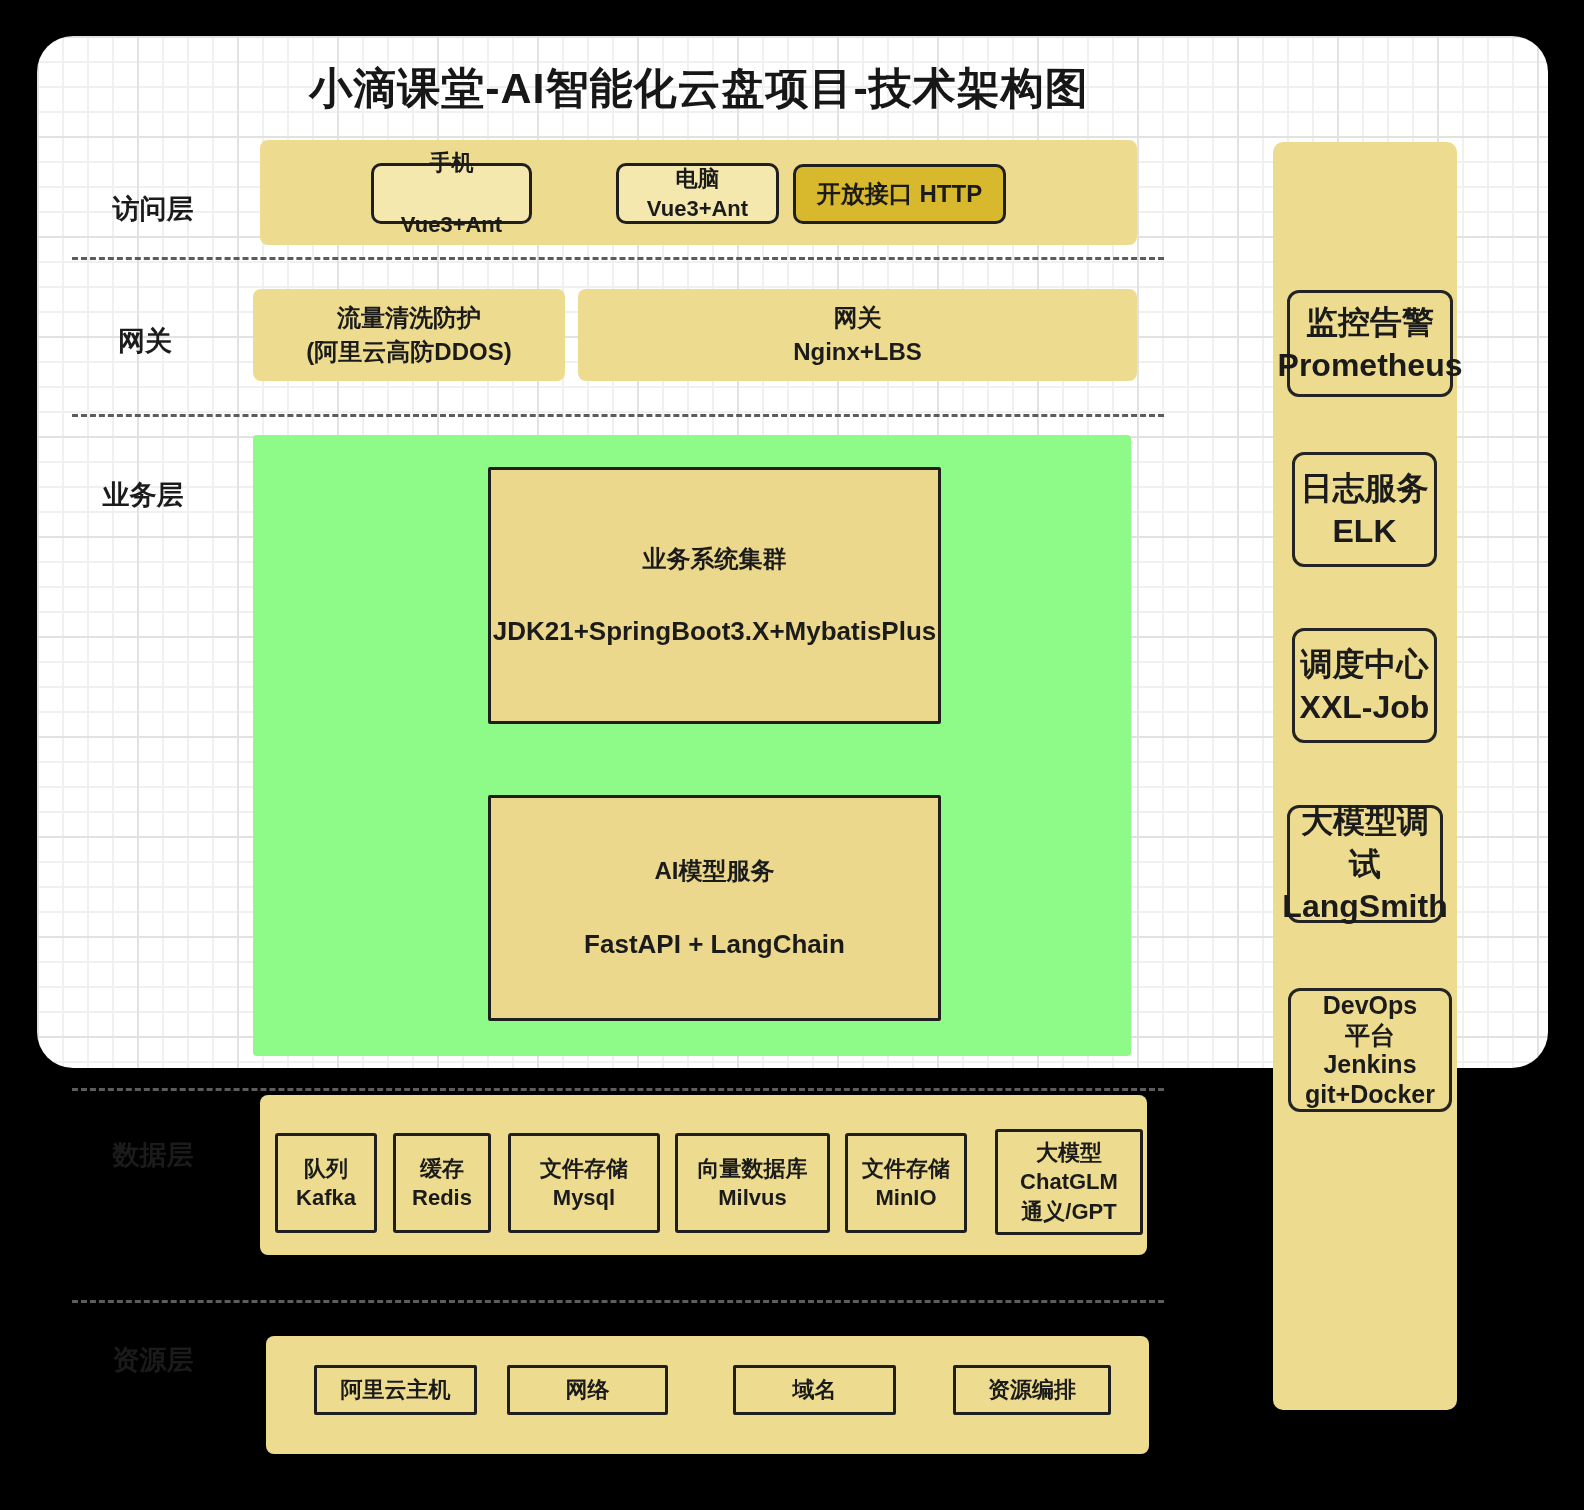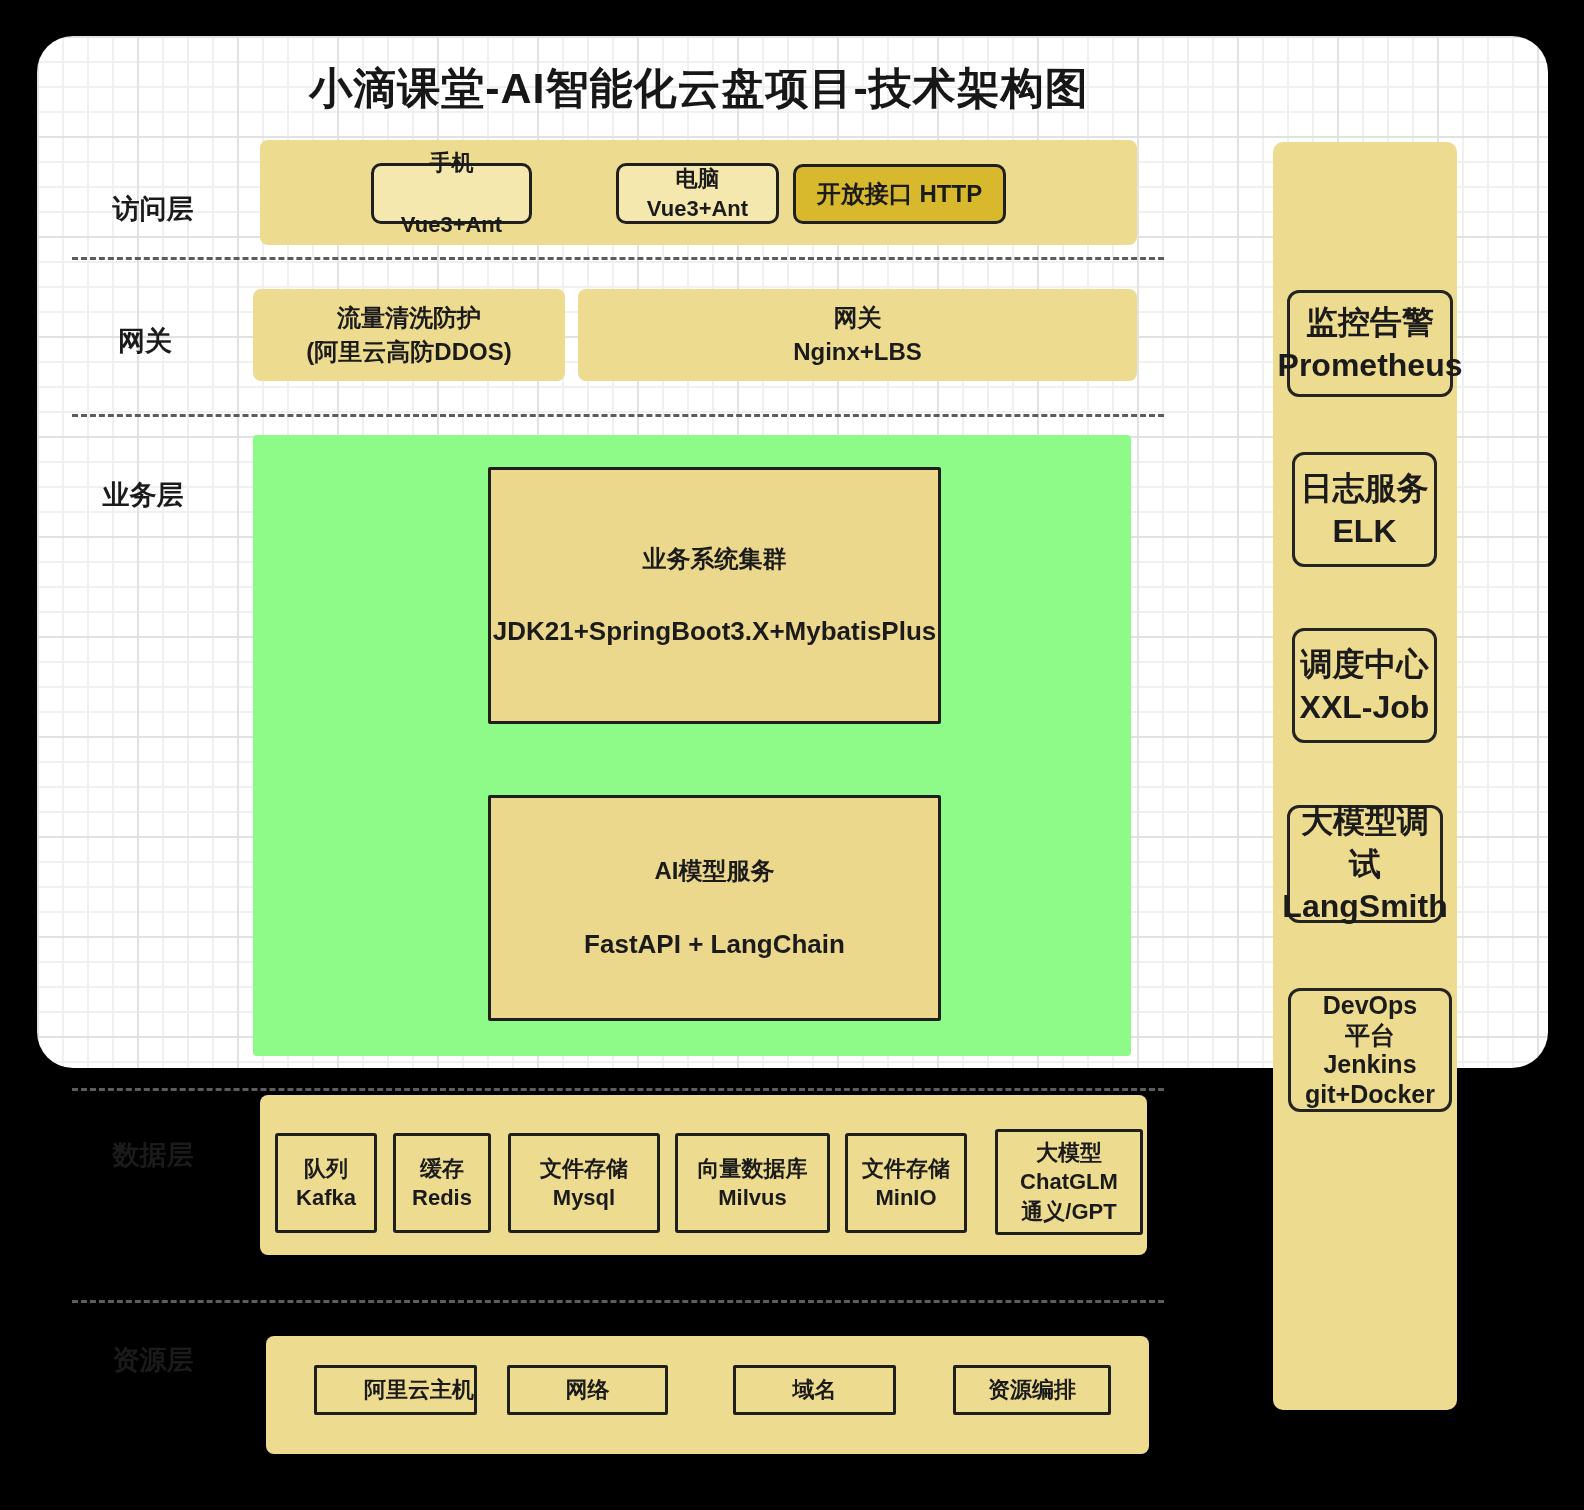--- a/index.html
+++ b/index.html
@@ -138,21 +138,21 @@
     <span>大模型</span>
     <span>ChatGLM</span>
     <span>通义/GPT</span>
   </div>
 
   <div class="sep" style="top:1264px;"></div>
 
   <div class="layer-label" style="left:36px; top:1306px;">资源层</div>
   <div class="container" style="left:229px; top:1300px; width:883px; height:118px;"></div>
 
-  <div class="node sharp plain fs22" style="left:277px; top:1329px; width:163px; height:50px; border-radius:2px;align-items:flex-end;">
+  <div class="node sharp plain fs22" style="left:277px; top:1329px; width:163px; height:50px; border-radius:2px;">
     <span>阿里云主机</span>
   </div>
   <div class="node sharp plain fs22" style="left:470px; top:1329px; width:161px; height:50px; border-radius:2px;">
     <span>网络</span>
   </div>
   <div class="node sharp plain fs22" style="left:696px; top:1329px; width:163px; height:50px; border-radius:2px;">
     <span>域名</span>
   </div>
   <div class="node sharp plain fs22" style="left:916px; top:1329px; width:158px; height:50px; border-radius:2px;">
     <span>资源编排</span>

